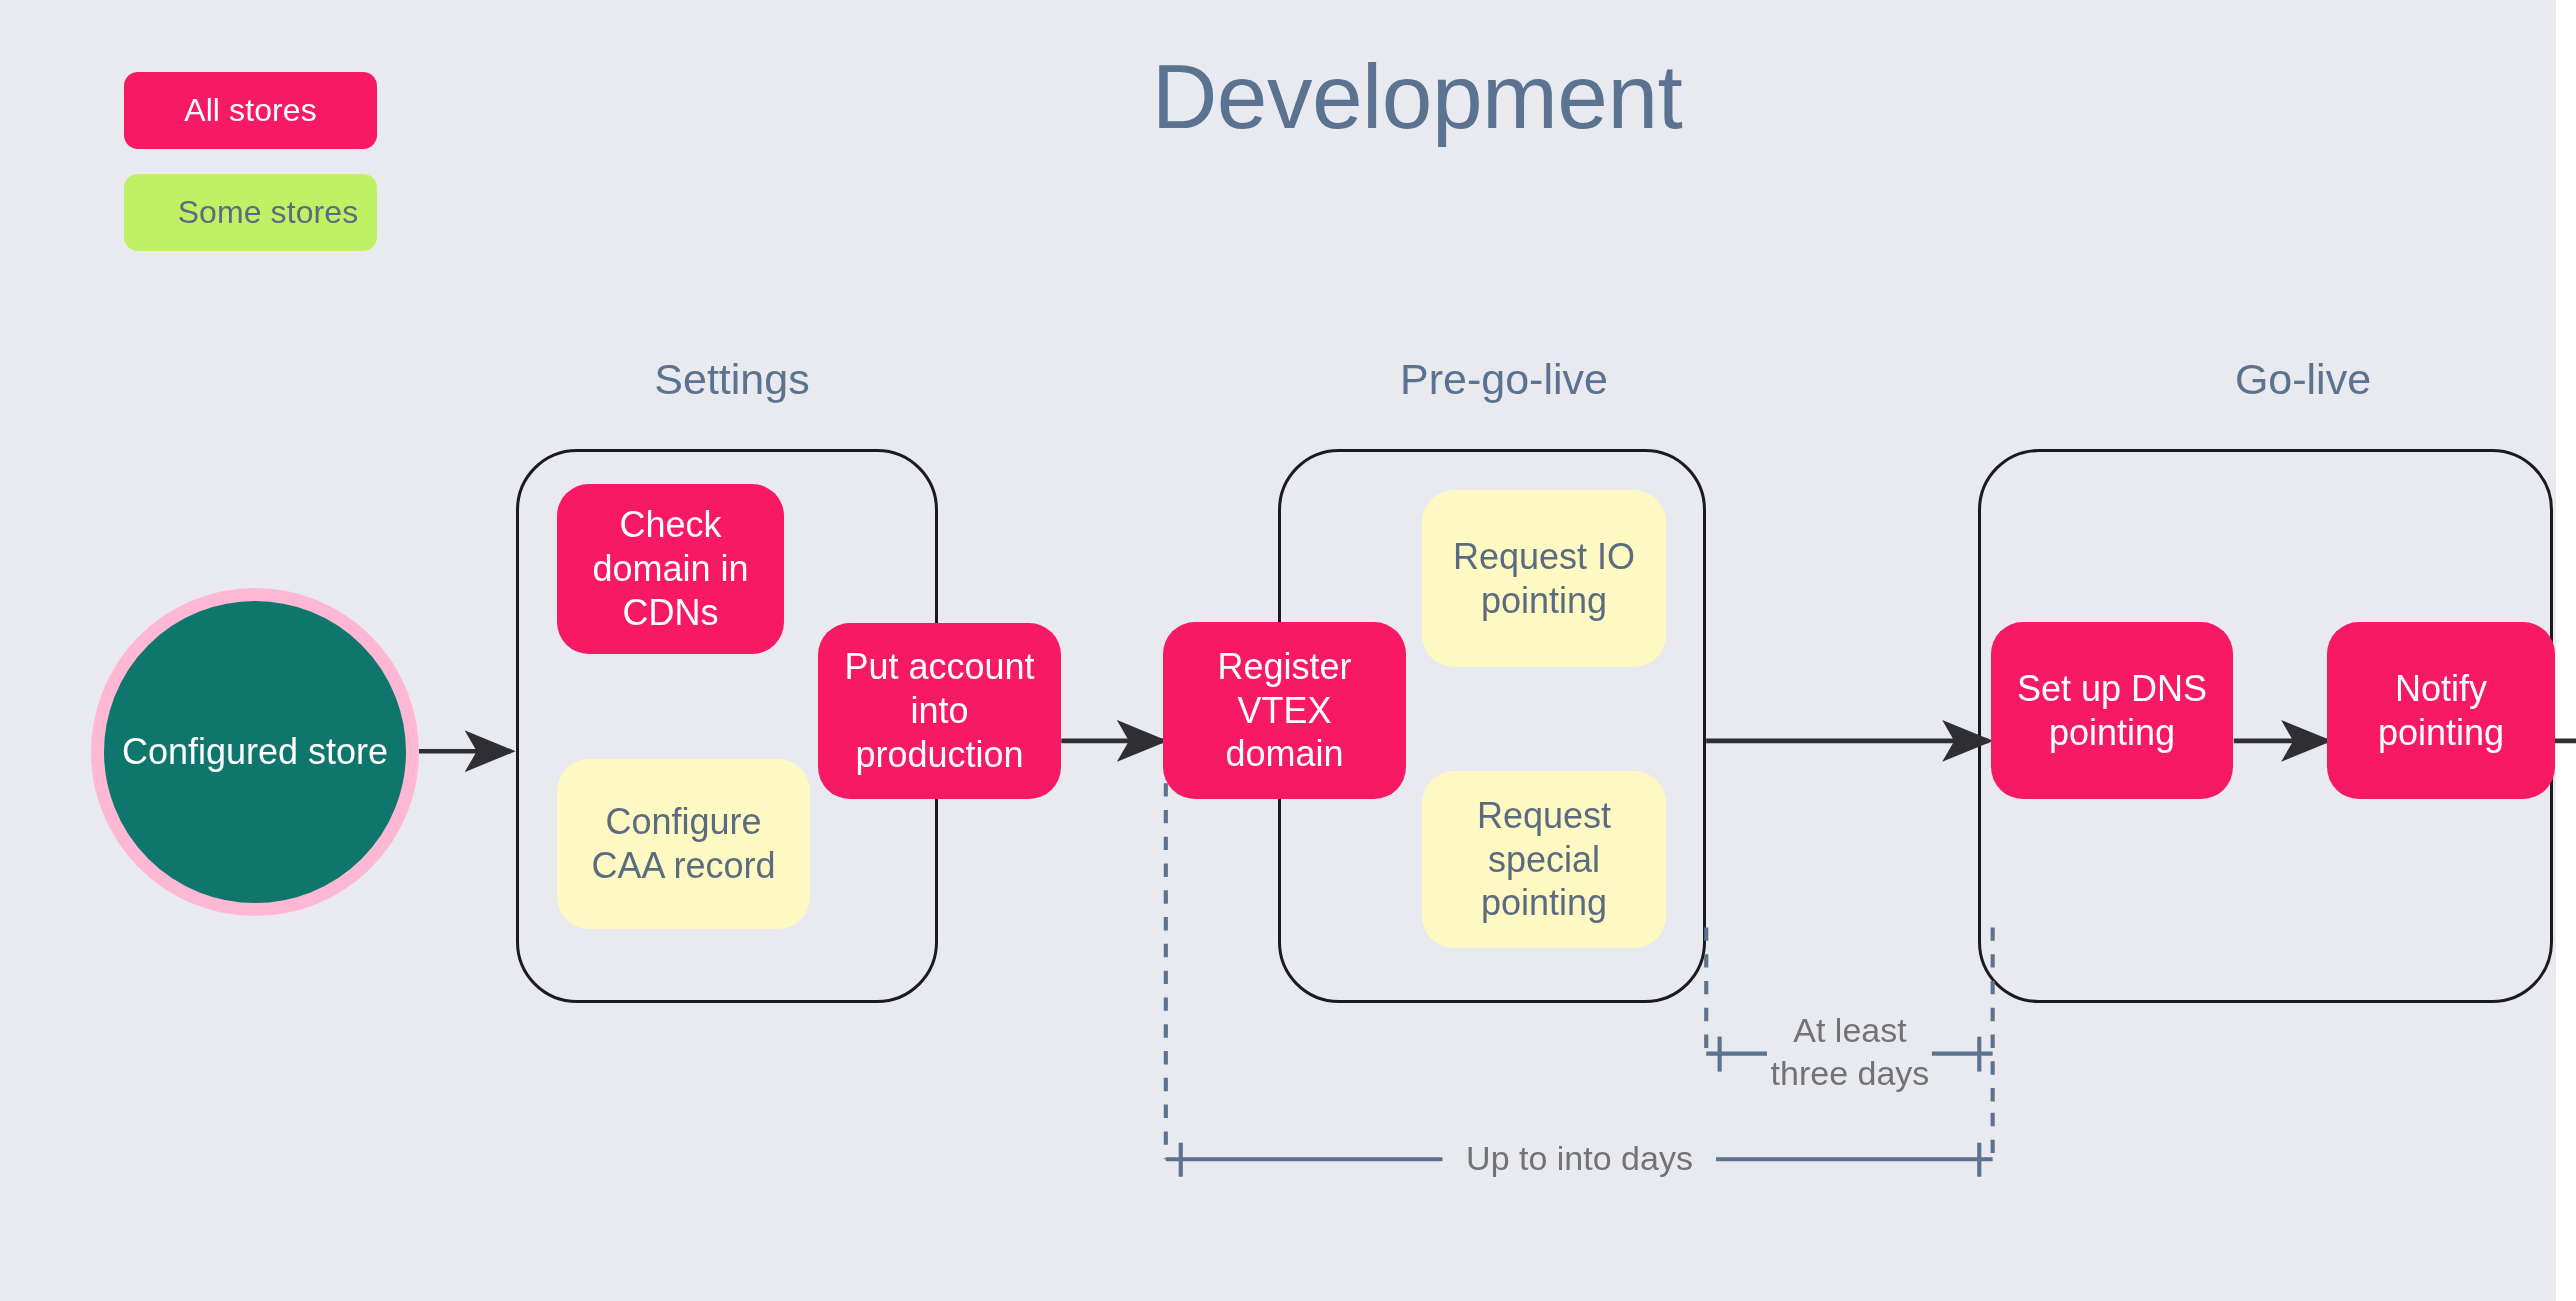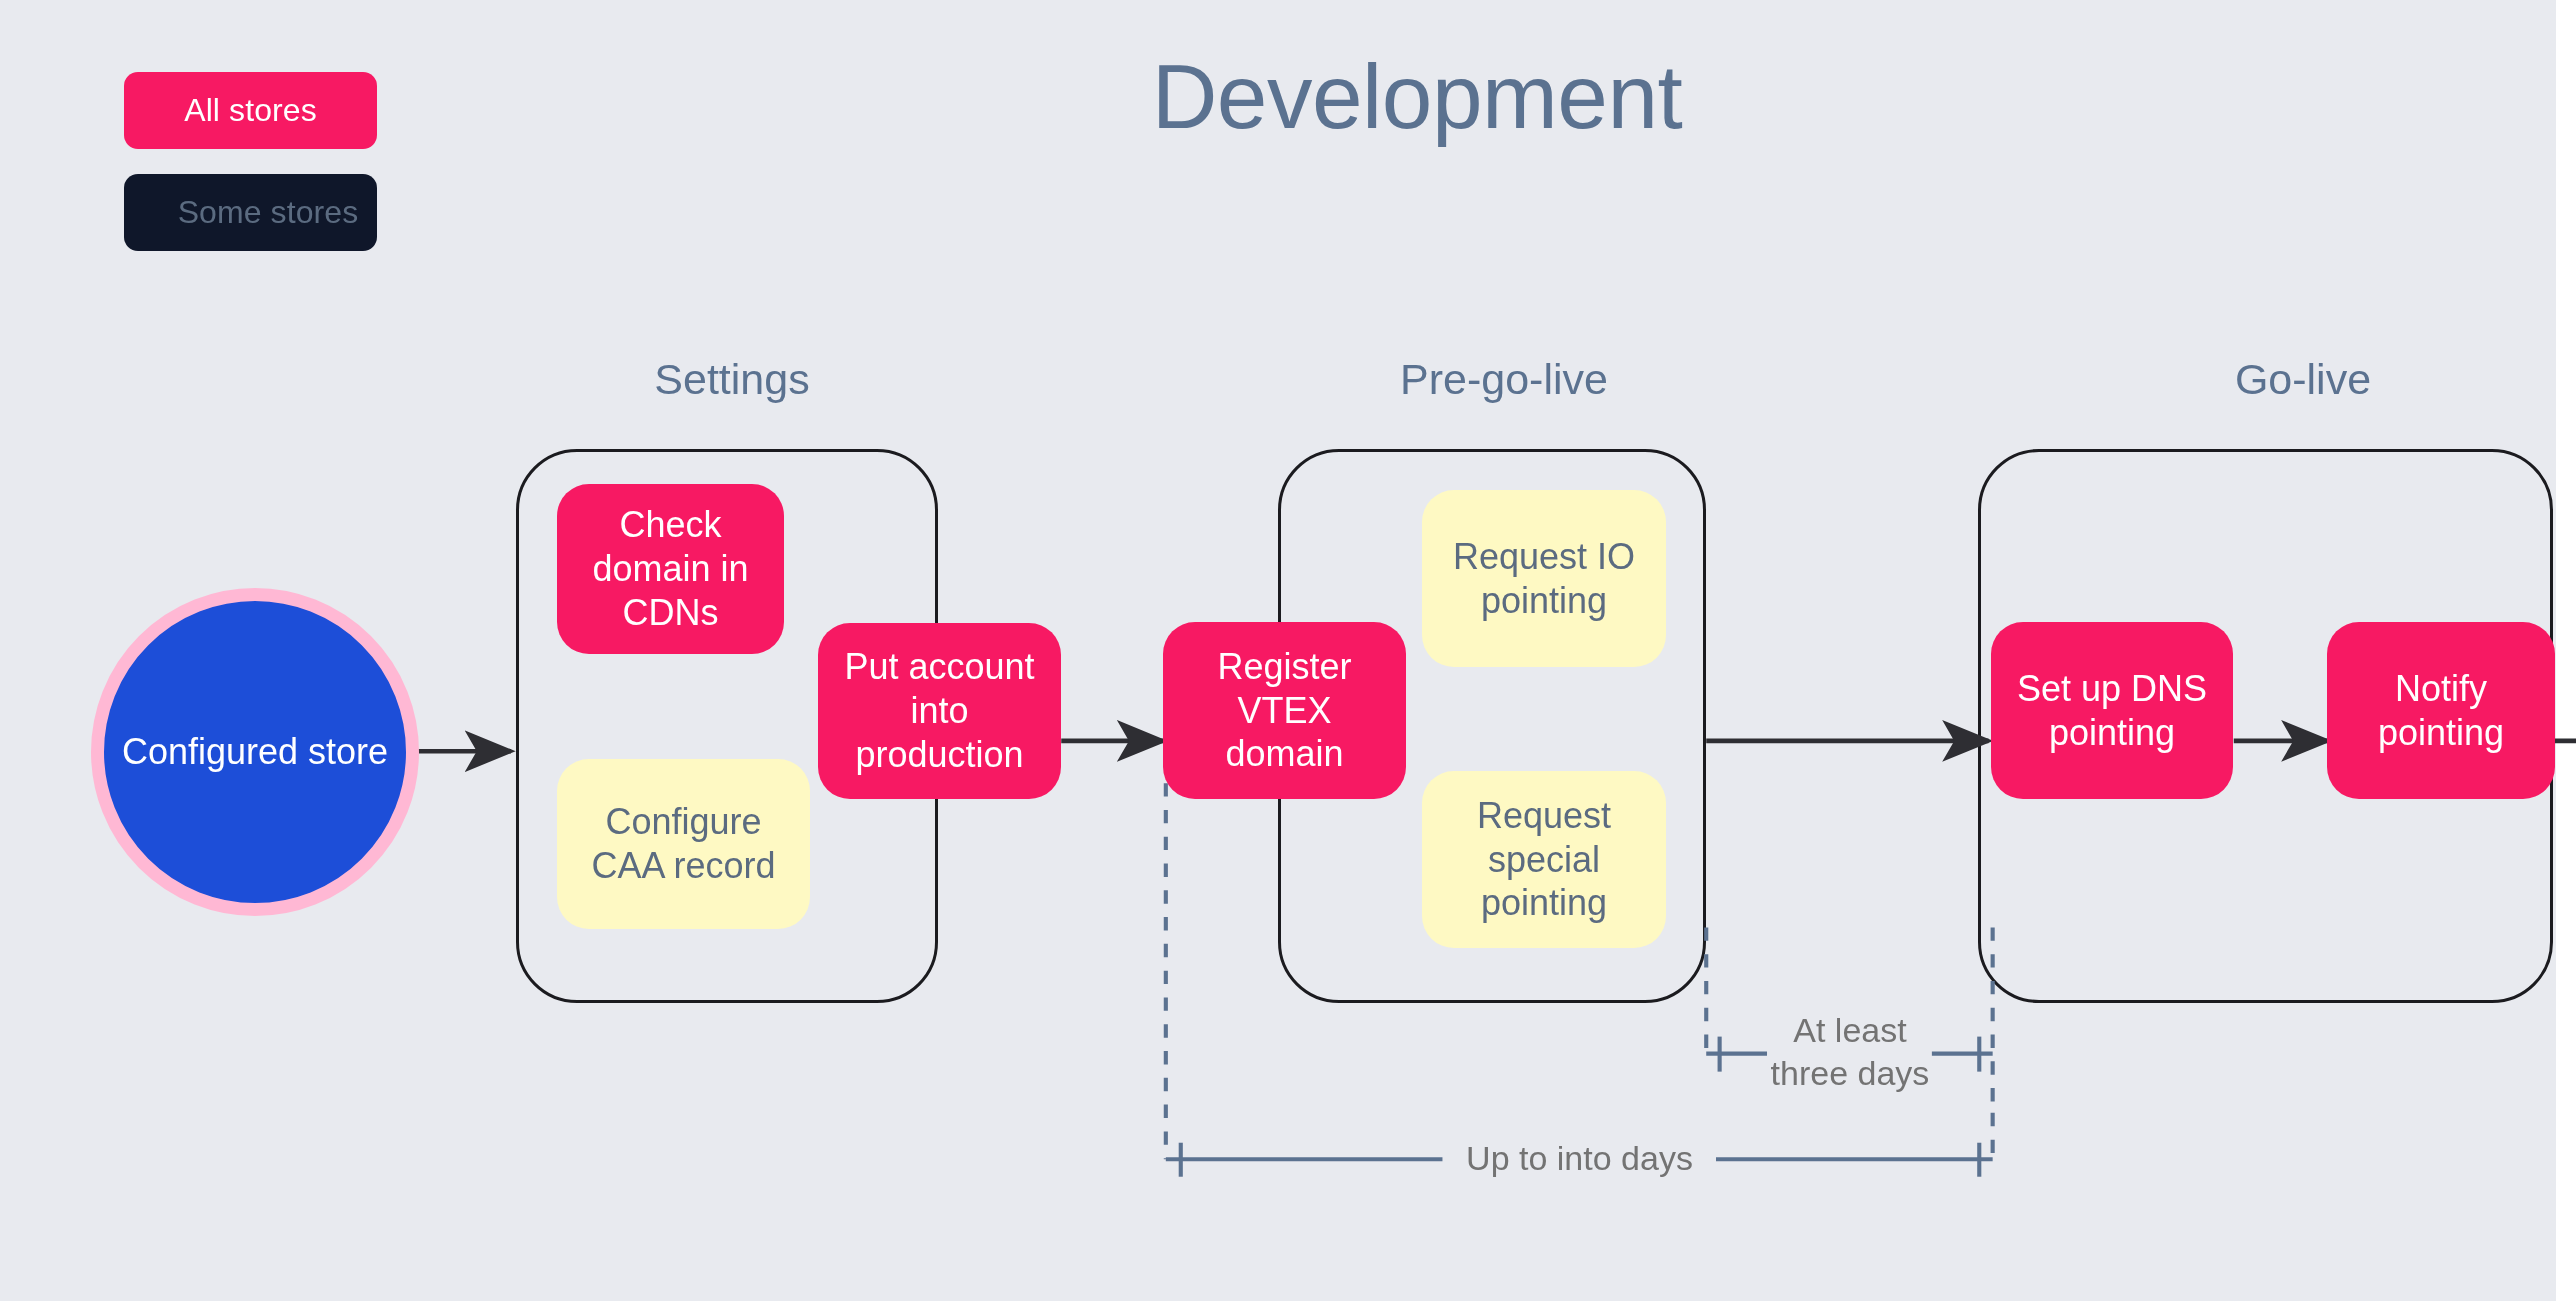--- a/index.html
+++ b/index.html
@@ -24,21 +24,21 @@
   }
 
   
   .legend { position:absolute; left:124px; top:72px; }
   .pill {
     display:flex; align-items:center; justify-content:center;
     width:253px; height:77px; border-radius:14px;
     font-size:32px; letter-spacing:0.1px;
   }
   .pill-all   { background:#F71963; color:#ffffff; margin-bottom:25px; }
-  .pill-some  { background:#0f172a; color:#5B6B80;padding-left:35px; }
+  .pill-some  { background:#bef264; color:#5B6B80;padding-left:35px; }
 
   
   .title {
     position:absolute; white-space:nowrap;
     font-size:91px; font-weight:400; letter-spacing:-0.5px;
   }
   .title-dev  { left:1113px; top:45px; width:608px; text-align:center; color:#5B7290; }
 
   
   .phase-label {
@@ -63,21 +63,21 @@
     font-size:36px; line-height:1.22;
     padding:5.2px 13.4px;
   }
   .node.solid { background:#F71963; color:#ffffff; }
   .node.soft  { background:#fef9c3; color:#5B6B80; }
 
   
   .circle {
     position:absolute;
     border-radius:50%;
-    background:#1d4ed8;
+    background:#0f766e;
     color:#ffffff;
     border:13.4px solid #FFB8D4;
     display:flex; align-items:center; justify-content:center;
     text-align:center;
     font-size:36px; line-height:1.22;
   }
 
   
   #wires {
     position:absolute; left:0; top:0;

